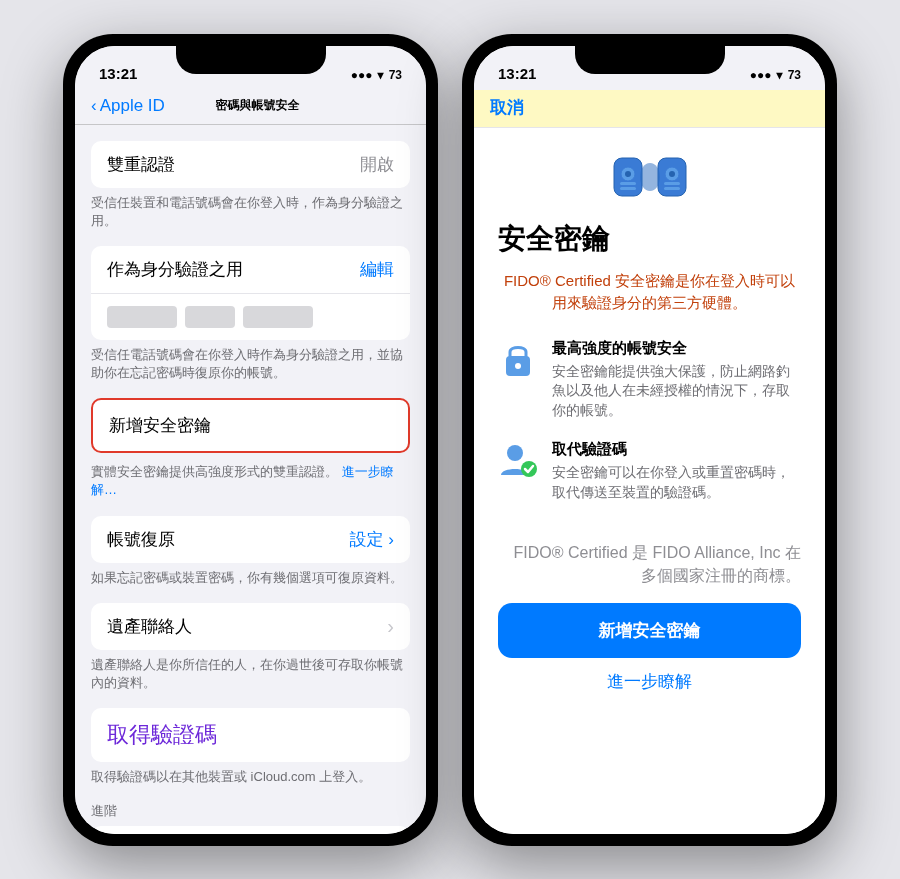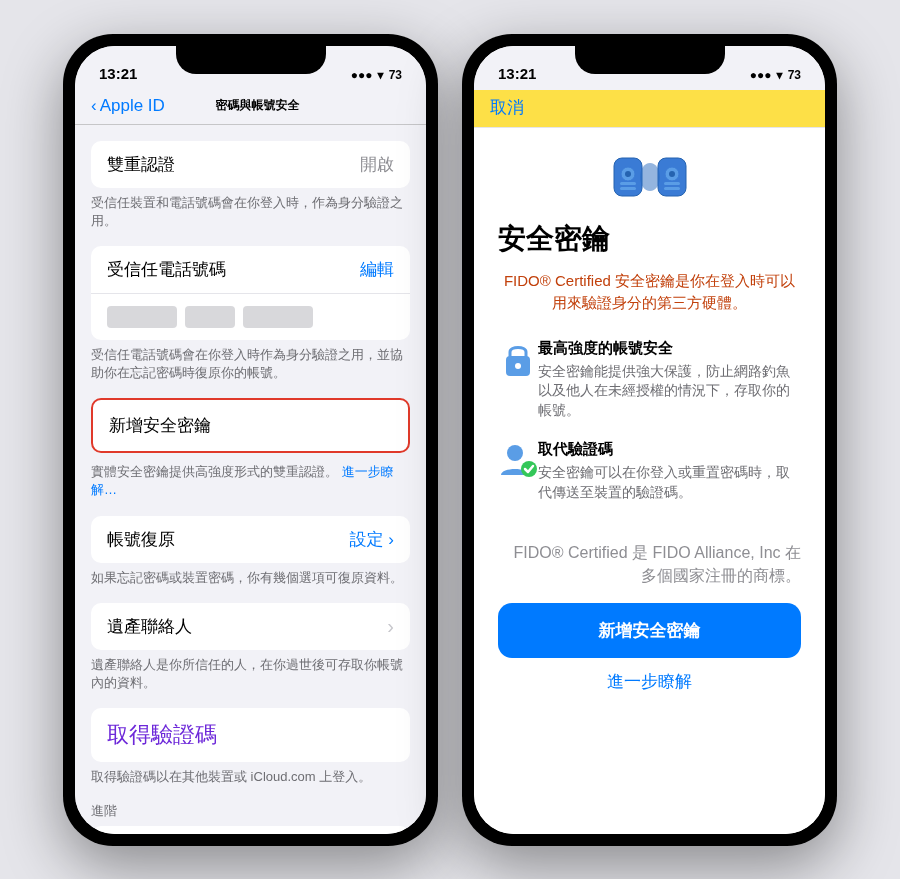--- a/index.html
+++ b/index.html
@@ -196,20 +196,21 @@
       font-size: 15px;
       color: #c2410c;
       text-align: center;
       line-height: 1.5;
       margin-bottom: 24px;
     }
 
     .feature-row {
       display: flex;
       align-items: flex-start;
+      gap: 14px;
       margin-bottom: 20px;
     }
     .feature-icon {
       width: 40px;
       height: 40px;
       flex-shrink: 0;
       display: flex;
       align-items: center;
       justify-content: center;
     }
@@ -245,23 +246,24 @@
     }
     .learn-more-btn {
       text-align: center;
       color: #007aff;
       font-size: 17px;
       padding-bottom: 20px;
     }
 
     
     .right-nav {
-      background: #fde047;
+      background: #fef9c3;
       padding: 6px 16px 8px;
       border-bottom: 0.5px solid #e5e5ea;
+      font-weight: bold;
     }
   </style>
 </head>
 <body>
 
 <div class="phone">
   <div class="notch"></div>
   <div class="phone-screen">
 
     <div class="status-bar">
@@ -289,21 +291,21 @@
             <span class="card-row-text">雙重認證</span>
             <span class="card-row-value">開啟</span>
           </div>
         </div>
         <div class="sub-text">受信任裝置和電話號碼會在你登入時，作為身分驗證之用。</div>
       </div>
 
       <div class="section">
         <div class="card">
           <div class="card-row">
-            <span class="card-row-text">受信任電話號碼</span>
+            <span class="card-row-text">作為身分驗證之用</span>
             <span class="card-row-blue">編輯</span>
           </div>
           <div class="card-row">
             <div class="blur-boxes">
               <div class="blur-box"></div>
               <div class="blur-box short"></div>
               <div class="blur-box"></div>
             </div>
           </div>
         </div>

